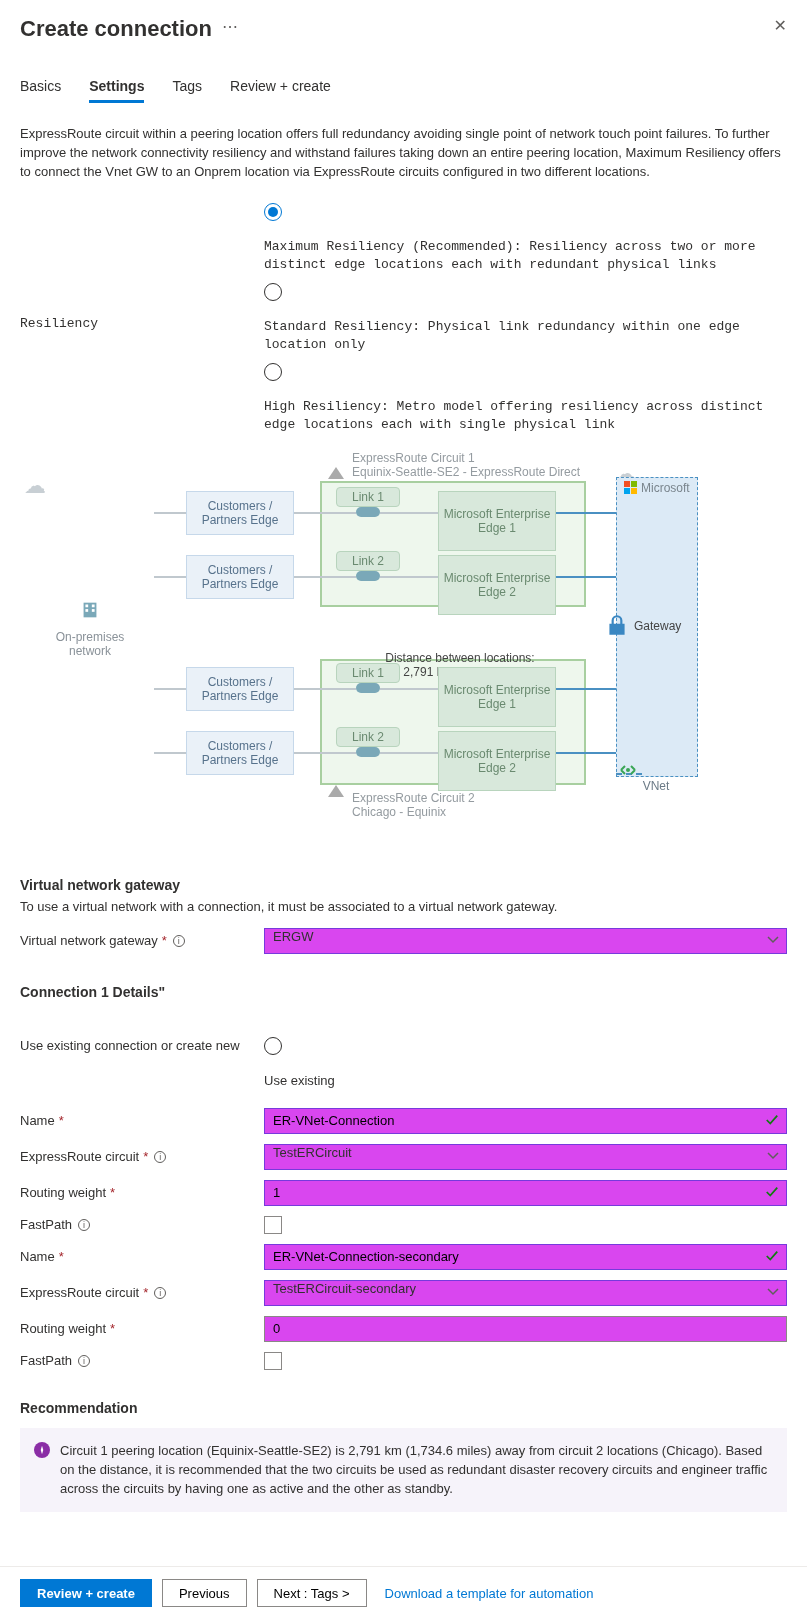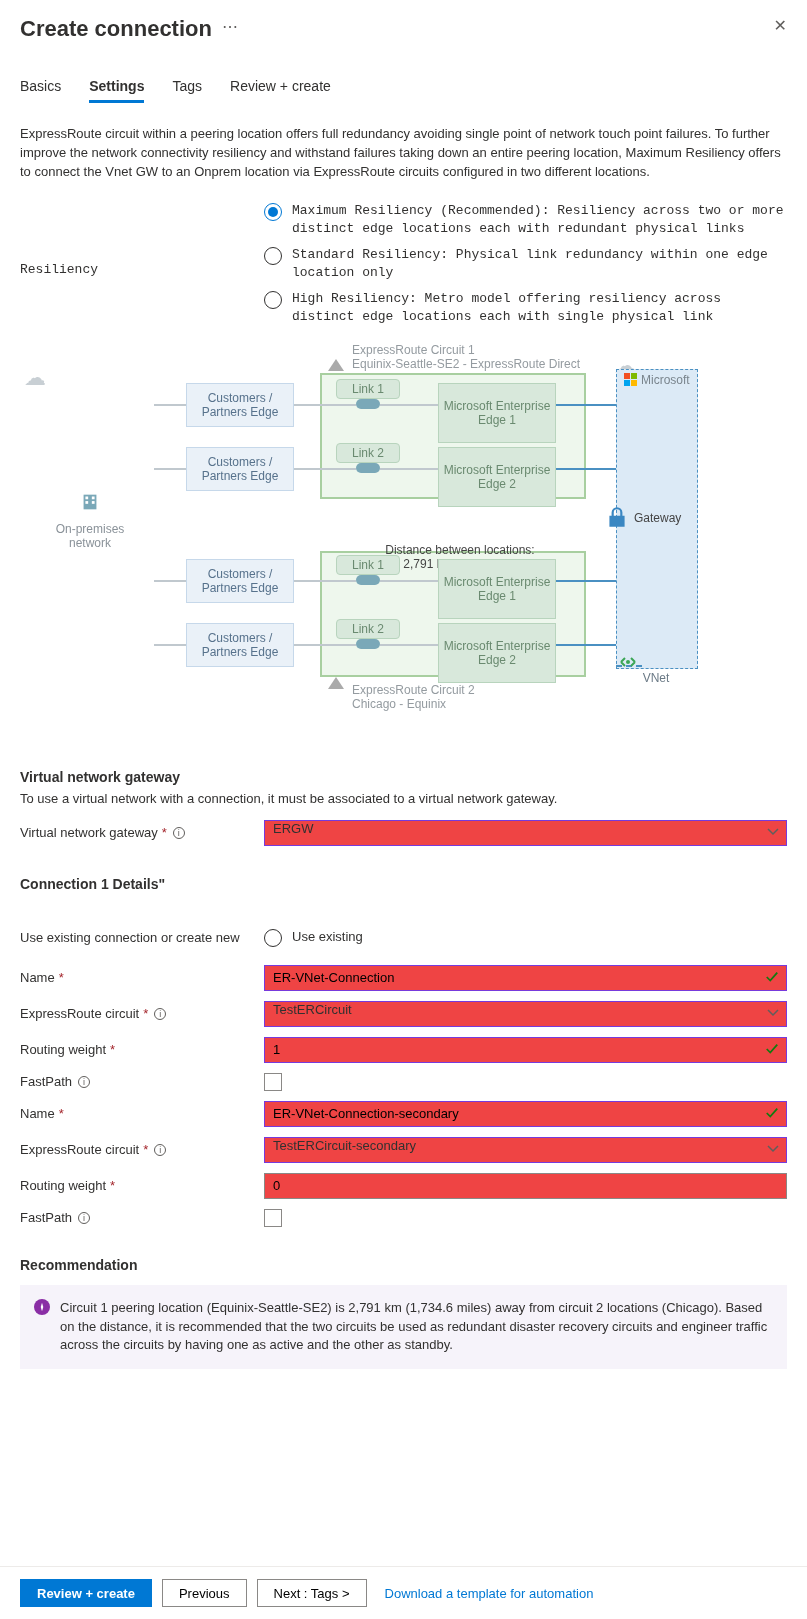--- a/index.html
+++ b/index.html
@@ -9,34 +9,34 @@
   .hdr h1 { font-size: 22px; font-weight: 600; margin: 0; }
   .more { color: #605e5c; font-size: 16px; padding-bottom: 6px; }
   .close { position: absolute; top: 16px; right: 20px; color: #605e5c; font-size: 16px; cursor: pointer; }
   .tabs { display: flex; gap: 28px; margin-top: 36px; border-bottom: 0; }
   .tab { font-size: 14px; padding-bottom: 6px; cursor: pointer; color: #323130; }
   .tab.active { font-weight: 600; border-bottom: 3px solid #0078d4; }
   .intro { margin-top: 22px; line-height: 1.45; color: #323130; }
   .row { display: flex; align-items: center; margin-top: 20px; font-family: Liberation Mono, monospace; }
   .lab { width: 244px; flex-shrink: 0; padding-top: 2px; }
   .radios { flex: 1; }
-  .radio { display: flex; align-items: flex-start; gap: 10px; margin-bottom: 8px; cursor: pointer; }
+  .radio { display: flex; align-items: flex-start; gap: 17px; margin-bottom: 8px; cursor: pointer; flex-direction: column; }
   .rcirc { width: 18px; height: 18px; border: 1px solid #323130; border-radius: 50%; flex-shrink: 0; margin-top: 1px; position: relative; }
   .rcirc.sel { border-color: #0078d4; }
   .rcirc.sel::after { content: ""; position: absolute; top: 3px; left: 3px; width: 10px; height: 10px; background: #0078d4; border-radius: 50%; }
   .rtxt { flex: 1; line-height: 1.4; }
   .diagram { margin: 24px 0 4px 0; }
   .section-h { font-weight: 600; font-size: 14px; margin-top: 30px; margin-bottom: 6px; }
   .section-d { margin-bottom: 14px; }
   .form-row { display: flex; align-items: center; margin-top: 10px; }
   .form-lab { width: 244px; flex-shrink: 0; display: flex; align-items: center; gap: 4px; }
   .req { color: #a4262c; }
   .info { width: 12px; height: 12px; border: 1px solid #605e5c; border-radius: 50%; color: #605e5c; font-size: 9px; display: inline-flex; align-items: center; justify-content: center; margin-left: 2px; }
   .ctrl { flex: 1; position: relative; }
-  .select, .input { width: 100%; height: 26px; border: 1px solid #8a8886; padding: 0 26px 0 8px; font-family: inherit; font-size: 13px; background: #ef4444; }
+  .select, .input { width: 100%; height: 26px; border: 1px solid #8a8886; padding: 0 26px 0 8px; font-family: inherit; font-size: 13px; background: #d946ef; }
   .select.validated, .input.validated { border-color: #773adc; }
   .chev { position: absolute; right: 8px; top: 6px; pointer-events: none; }
   .chev svg { width: 12px; height: 12px; }
   .check { position: absolute; right: 8px; top: 5px; color: #107c10; pointer-events: none; }
   .check svg { width: 14px; height: 14px; stroke: #107c10; stroke-width: 2; fill: none; }
   .cbox { width: 18px; height: 18px; border: 1px solid #8a8886; background: #fff; cursor: pointer; }
   .rec-box { background: #f6f3fa; padding: 14px 16px 14px 40px; margin-top: 12px; position: relative; line-height: 1.45; }
   .rec-icon { position: absolute; left: 14px; top: 14px; width: 16px; height: 16px; background: #8a2da5; border-radius: 50%; display: flex; align-items: center; justify-content: center; }
   .rec-icon svg { width: 10px; height: 10px; fill: #fff; }
   .footer { position: absolute; bottom: 0; left: 0; right: 0; border-top: 1px solid #edebe9; padding: 12px 20px; display: flex; align-items: center; gap: 10px; background: #fff; }

